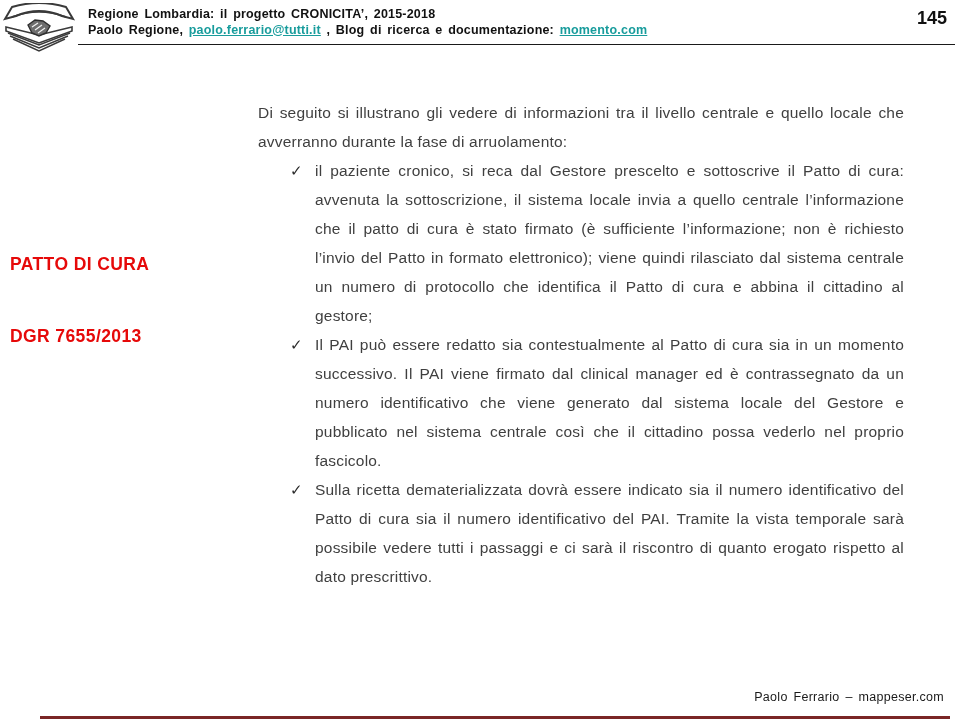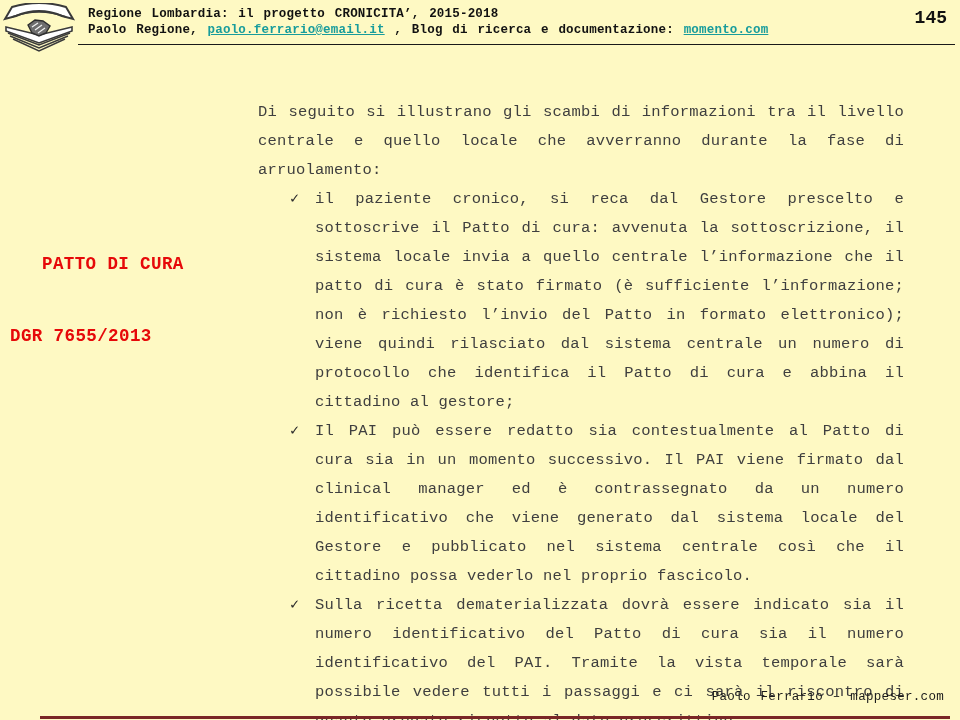--- a/index.html
+++ b/index.html
@@ -1,21 +1,21 @@
 <!DOCTYPE html>
 <html><head>
 <meta charset="utf-8">
 <style>
   html, body { margin: 0; padding: 0; background: #888; }
   .slide {
     position: relative;
     width: 960px;
     height: 720px;
-    background: #fef9c3;
-    font-family: Liberation Mono, monospace;
+    background: #ffffff;
+    font-family: Liberation Sans, sans-serif;
     overflow: hidden;
     margin: 0 auto;
   }
 
   
   .header { position: absolute; top: 0; left: 0; right: 0; height: 50px; }
   .logo { position: absolute; top: 3px; left: 2px; width: 74px; height: 52px; }
   .header-text {
     position: absolute; top: 7px; left: 88px; right: 60px;
     font-size: 12.5px; font-weight: bold; color: #111;
@@ -29,21 +29,21 @@
   .header-rule {
     position: absolute; top: 44px; left: 78px; right: 5px;
     height: 0; border-top: 1.6px solid #1a1a1a;
   }
 
   
   .side-title {
     position: absolute; left: 10px;
     font-size: 17.5px; font-weight: bold; letter-spacing: 0.4px;
   }
-  .side-title.t1 { top: 254px; margin-left: 32px; }
+  .side-title.t1 { top: 254px; }
   .side-title.t2 { top: 326px; }
 
   
   .content {
     position: absolute; top: 98px; left: 258px; width: 646px;
     font-size: 15.5px; color: #3f3f3f; line-height: 29px;
     text-align: justify; letter-spacing: 0.2px;
   }
   .intro { margin: 0 0 0 0; }
   .bullets { margin: 0; padding: 0; list-style: none; }
@@ -84,32 +84,32 @@
       <path d="M11 36 L37 48 L63 36" fill="none" stroke="#3a3a3a" stroke-width="1.4"></path>
 
       <g>
         <path d="M26 22 L33 17 L41 18 L48 23 L44 30 L37 33 L30 30 Z" fill="#6e6e6e" stroke="#2e2e2e" stroke-width="1.4"></path>
         <path d="M30 24 L36 20 M33 27 L40 22 M36 30 L43 25" stroke="#f2f2f2" stroke-width="1.2" fill="none"></path>
       </g>
     </svg>
 
     <div class="header-text">
       <span>Regione Lombardia: il progetto CRONICITA’, 2015-2018</span><br>
-      <span>Paolo Regione, </span><a style="color: rgb(24, 156, 156);">paolo.ferrario@email.it</a><span> , Blog di ricerca e documentazione: </span><a style="color: rgb(24, 156, 156);">momento.com</a>
+      <span>Paolo Regione, </span><a style="color: rgb(24, 156, 156);">paolo.ferrario@tutti.it</a><span> , Blog di ricerca e documentazione: </span><a style="color: rgb(24, 156, 156);">momento.com</a>
     </div>
 
     <div class="page-number">145</div>
     <div class="header-rule"></div>
   </div>
 
   <div class="side-title t1" style="color: rgb(230, 9, 9);">PATTO DI CURA</div>
   <div class="side-title t2" style="color: rgb(230, 9, 9);">DGR 7655/2013</div>
 
   <div class="content" style="color: rgb(63, 63, 63);">
-    <p class="intro">Di seguito si illustrano gli scambi di informazioni tra il livello centrale e quello locale che avverranno durante la fase di arruolamento:</p>
+    <p class="intro">Di seguito si illustrano gli vedere di informazioni tra il livello centrale e quello locale che avverranno durante la fase di arruolamento:</p>
     <ul class="bullets">
       <li class="bullet">
         <span class="check">✓</span>
         <span>il paziente cronico, si reca dal Gestore prescelto e sottoscrive il Patto di cura: avvenuta la sottoscrizione, il sistema locale invia a quello centrale l’informazione che il patto di cura è stato firmato (è sufficiente l’informazione; non è richiesto l’invio del Patto in formato elettronico); viene quindi rilasciato dal sistema centrale un numero di protocollo che identifica il Patto di cura e abbina il cittadino al gestore;</span>
       </li>
       <li class="bullet">
         <span class="check">✓</span>
         <span>Il PAI può essere redatto sia contestualmente al Patto di cura sia in un momento successivo. Il PAI viene firmato dal clinical manager ed è contrassegnato da un numero identificativo che viene generato dal sistema locale del Gestore e pubblicato nel sistema centrale così che il cittadino possa vederlo nel proprio fascicolo.</span>
       </li>
       <li class="bullet">

